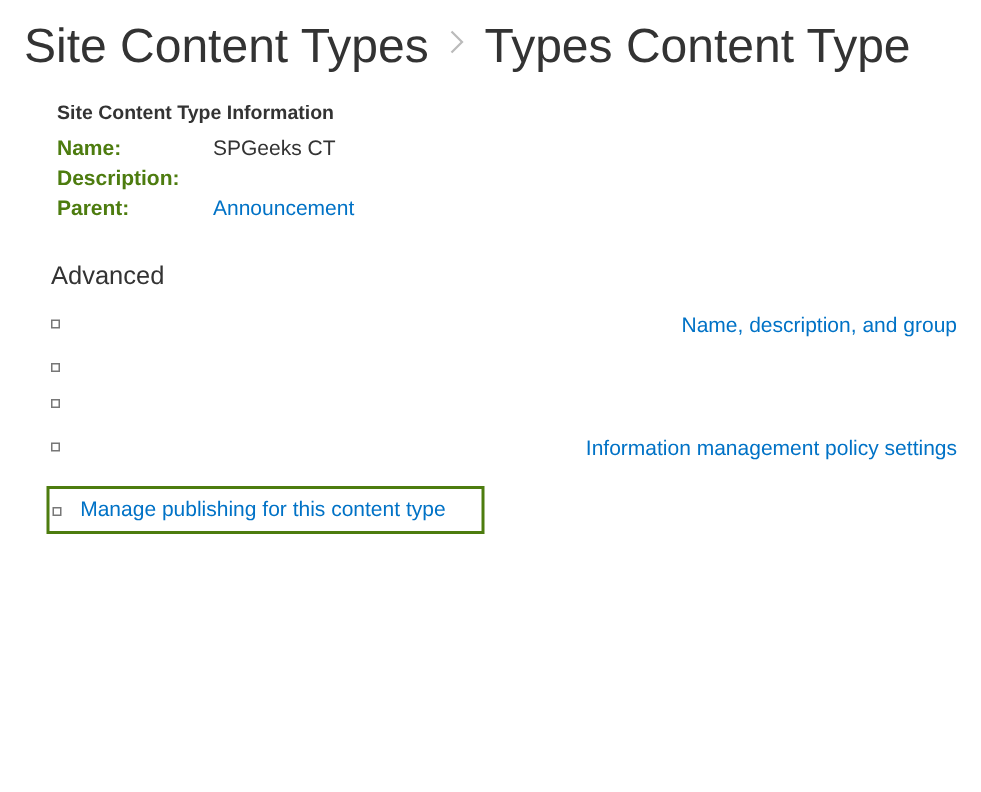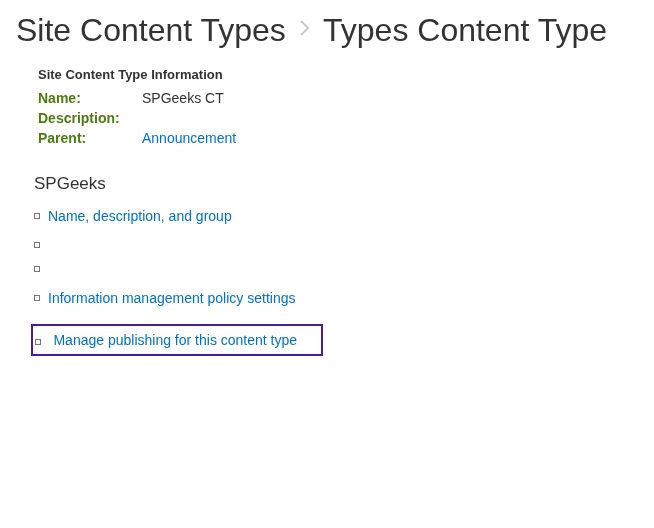--- a/index.html
+++ b/index.html
@@ -70,37 +70,38 @@
   }
   .settings-list {
     list-style: none;
     padding: 0;
     margin: 0 0 0 -4px;
   }
   .settings-list li {
     margin: 0 0 18px 0;
     display: flex;
     align-items: center;
+    justify-content: space-between;
   }
   .settings-list li .bullet {
     width: 6px;
     height: 6px;
     border: 1px solid #777;
     display: inline-block;
     margin-right: 8px;
     flex-shrink: 0;
   }
   .settings-list li a {
     color: #0072c6;
     text-decoration: none;
     font-size: 14px;
   }
   .highlight {
     display: inline-block;
-    border: 2px solid #4c1d95;
+    border: 2px solid #4d7c0f;
     padding: 5px 24px 5px 2px;
     margin-left:-3px;
   }
 </style>
 </head>
 <body>
 
 <h1 class="breadcrumb">
   <a href="#">Site Content Types</a>
   <span class="chevron">
@@ -125,21 +126,21 @@
       <td class="label">Description:</td>
       <td class="value"></td>
     </tr>
     <tr>
       <td class="label">Parent:</td>
       <td class="value"><a href="#">Announcement</a></td>
     </tr>
   </tbody>
     </table>
 
-  <div class="settings-heading">SPGeeks</div>
+  <div class="settings-heading">Advanced</div>
 
   <ul class="settings-list">
     <li>
       <span class="bullet"></span>
       <a href="#">Name, description, and group</a>
     </li>
     <li>
       <span class="bullet"></span>
     </li>
     <li>

